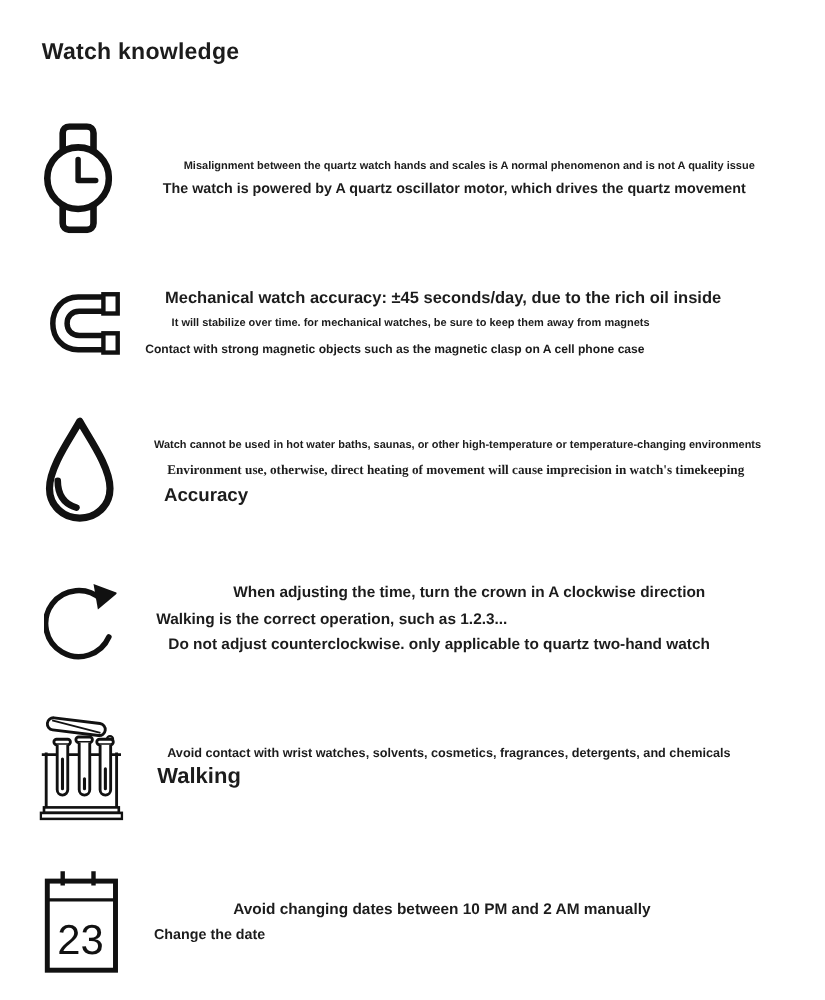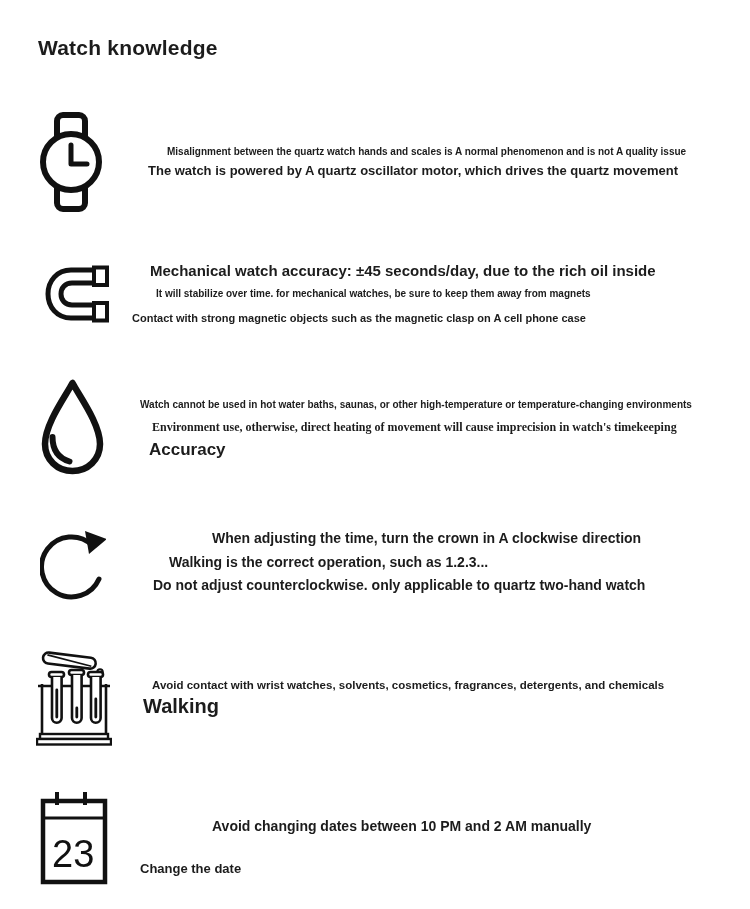--- a/index.html
+++ b/index.html
@@ -21,30 +21,30 @@
   .s2l2{left:156px;top:288px;font-size:10px;}
   .s2l3{left:132px;top:312px;font-size:11px;}
   
   .icon-drop{left:38px;top:378px;width:69px;height:100px;}
   .s3l1{left:140px;top:399px;font-size:10px;}
   .s3l2{left:152px;top:420px;font-size:12px;font-family:Liberation Serif, serif;}
   .s3l3{left:149px;top:440px;font-size:17px;}
   
   .icon-rotate{left:40px;top:522px;width:66px;height:88px;}
   .s4l1{left:212px;top:530px;font-size:14px;}
-  .s4l2{left:169px;top:554px;font-size:14px;}
+  .s4l2{left:142px;top:554px;font-size:14px;}
   .s4l3{left:153px;top:577px;font-size:14px;}
   
   .icon-tubes{left:36px;top:646px;width:76px;height:100px;}
   .s5l1{left:152px;top:679px;font-size:11.5px;}
   .s5l2{left:143px;top:695px;font-size:20px;}
   
   .icon-calendar{left:40px;top:791px;width:68px;height:94px;}
   .s6l1{left:212px;top:818px;font-size:14px;}
-  .s6l2{left:140px;top:842px;font-size:13px;margin-top:19px;}
+  .s6l2{left:140px;top:842px;font-size:13px;}
   svg{display:block;}
 </style>
 </head>
 <body>
 
 <div id="title" class="abs">Watch knowledge</div>
 
 <div>
   <svg class="abs icon-watch" viewBox="0 0 62 100">
     <rect x="17" y="3" width="28" height="27" rx="6" fill="#fff" stroke="#111" stroke-width="6"></rect>

